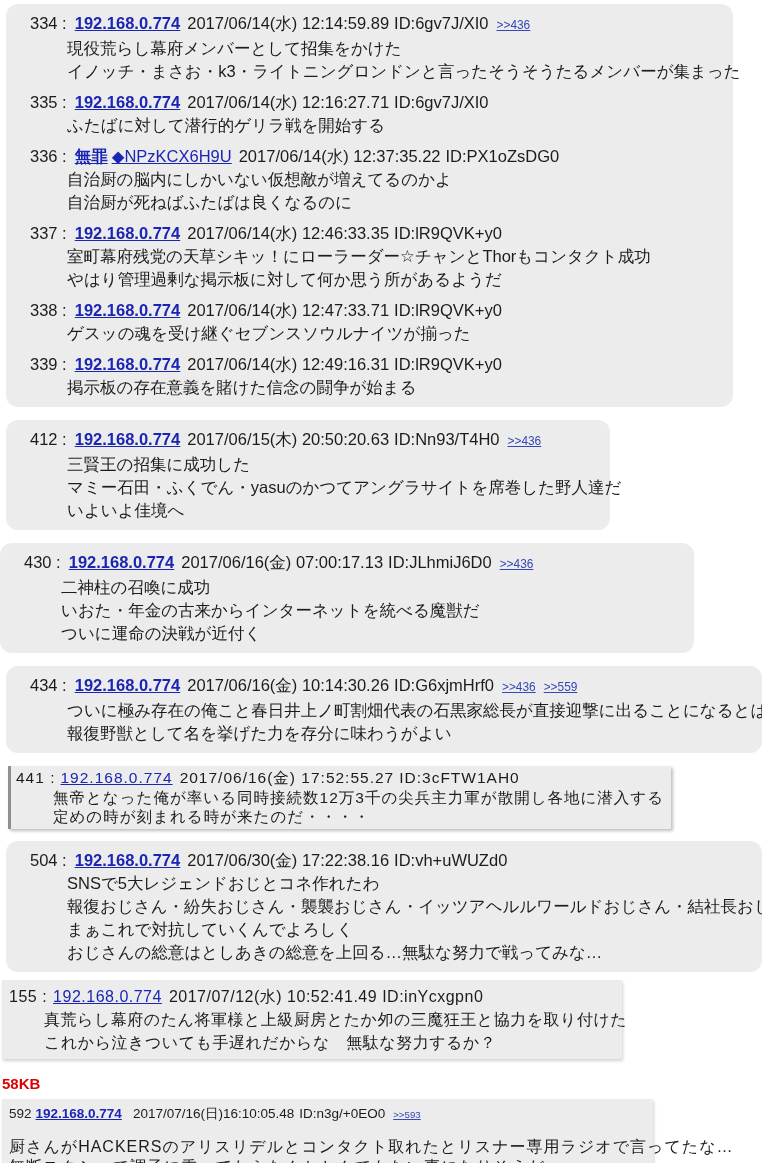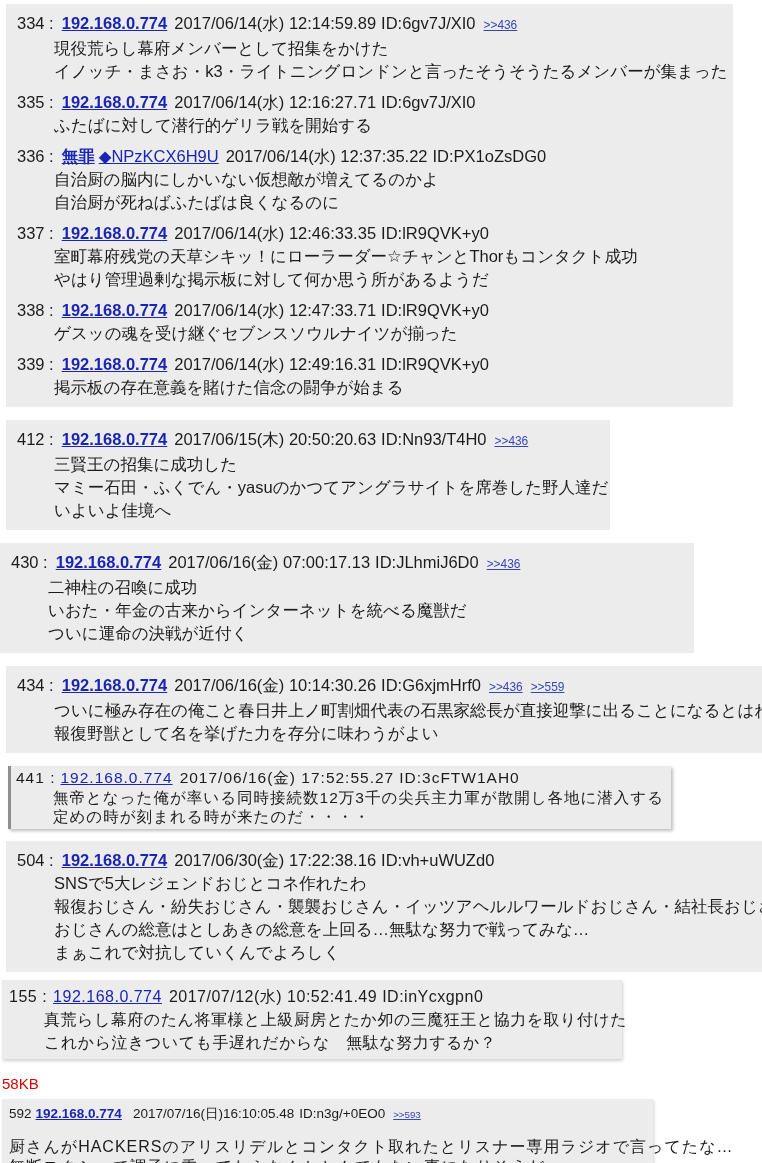--- a/index.html
+++ b/index.html
@@ -29,21 +29,21 @@
   .block-4{width:663px;margin-left:8px;margin-bottom:12px;
            border-left:3px solid #8f8f8f;
            box-shadow:2px 2px 3px rgba(0,0,0,0.25);}
   .block-5{width:756px;margin-left:6px;margin-bottom:8px;}
   .block-6{width:620px;margin-left:2px;margin-bottom:16px;
            box-shadow:1px 2px 3px rgba(0,0,0,0.18);}
   .block-7{width:651px;margin-left:2px;margin-bottom:0;
            box-shadow:1px 2px 3px rgba(0,0,0,0.18);}
 
   
-  .style-large{font-size:16.5px;line-height:23px;padding:8px 4px;}
+  .style-large{font-size:16.5px;line-height:23px;padding:8px 17px;border-radius:12px;}
   .style-large .post{margin-bottom:8px;}
   .style-large .post:last-child{margin-bottom:0;}
   .style-large .post-header{padding-left:7px;white-space:nowrap;}
   .style-large .post-body{padding-left:44px;}
   .style-large .post-name{font-weight:bold;margin-left:8px;}
 
   
   .style-compact{font-size:15.5px;line-height:19.5px;padding:2px 0;letter-spacing:1px;}
   .style-compact .post-header{padding-left:5px;white-space:nowrap;}
   .style-compact .post-body{padding-left:42px;}
@@ -73,21 +73,21 @@
   .post-anchor{
     color:var(--anchor-link);
     text-decoration:underline;
     font-size:0.72em;
     margin-left:8px;
     cursor:pointer;
   }
   .post-line{white-space:nowrap;}
   .size-label{
     color:var(--size-label);
-    font-weight:normal;
+    font-weight:bold;
     font-size:15px;
     line-height:18px;
     margin:11px 0 6px 2px;
   }
 </style>
 </head>
 <body>
 
 <div id="thread">
     <div class="post-block style-large block-0">
@@ -168,22 +168,22 @@
           <div class="post-line">定めの時が刻まれる時が来たのだ・・・・</div>
         </div>
       </div>
     </div>
     <div class="post-block style-large block-5">
       <div class="post">
         <div class="post-header"><span class="post-num">504</span><span class="post-sep"> :</span><a class="post-name">192.168.0.774</a><span class="post-date">2017/06/30(金) 17:22:38.16</span><span class="post-id">ID:vh+uWUZd0</span></div>
         <div class="post-body">
           <div class="post-line">SNSで5大レジェンドおじとコネ作れたわ</div>
           <div class="post-line">報復おじさん・紛失おじさん・襲襲おじさん・イッツアヘルルワールドおじさん・結社長おじさん</div>
+          <div class="post-line">まぁこれで対抗していくんでよろしく</div>
           <div class="post-line">おじさんの総意はとしあきの総意を上回る…無駄な努力で戦ってみな…</div>
-          <div class="post-line">まぁこれで対抗していくんでよろしく</div>
         </div>
       </div>
     </div>
     <div class="post-block style-medium block-6">
       <div class="post">
         <div class="post-header"><span class="post-num">155</span><span class="post-sep"> :</span><a class="post-name">192.168.0.774</a><span class="post-date">2017/07/12(水) 10:52:41.49</span><span class="post-id">ID:inYcxgpn0</span></div>
         <div class="post-body">
           <div class="post-line">真荒らし幕府のたん将軍様と上級厨房とたか夘の三魔狂王と協力を取り付けた</div>
           <div class="post-line">これから泣きついても手遅れだからな　無駄な努力するか？</div>
         </div>

